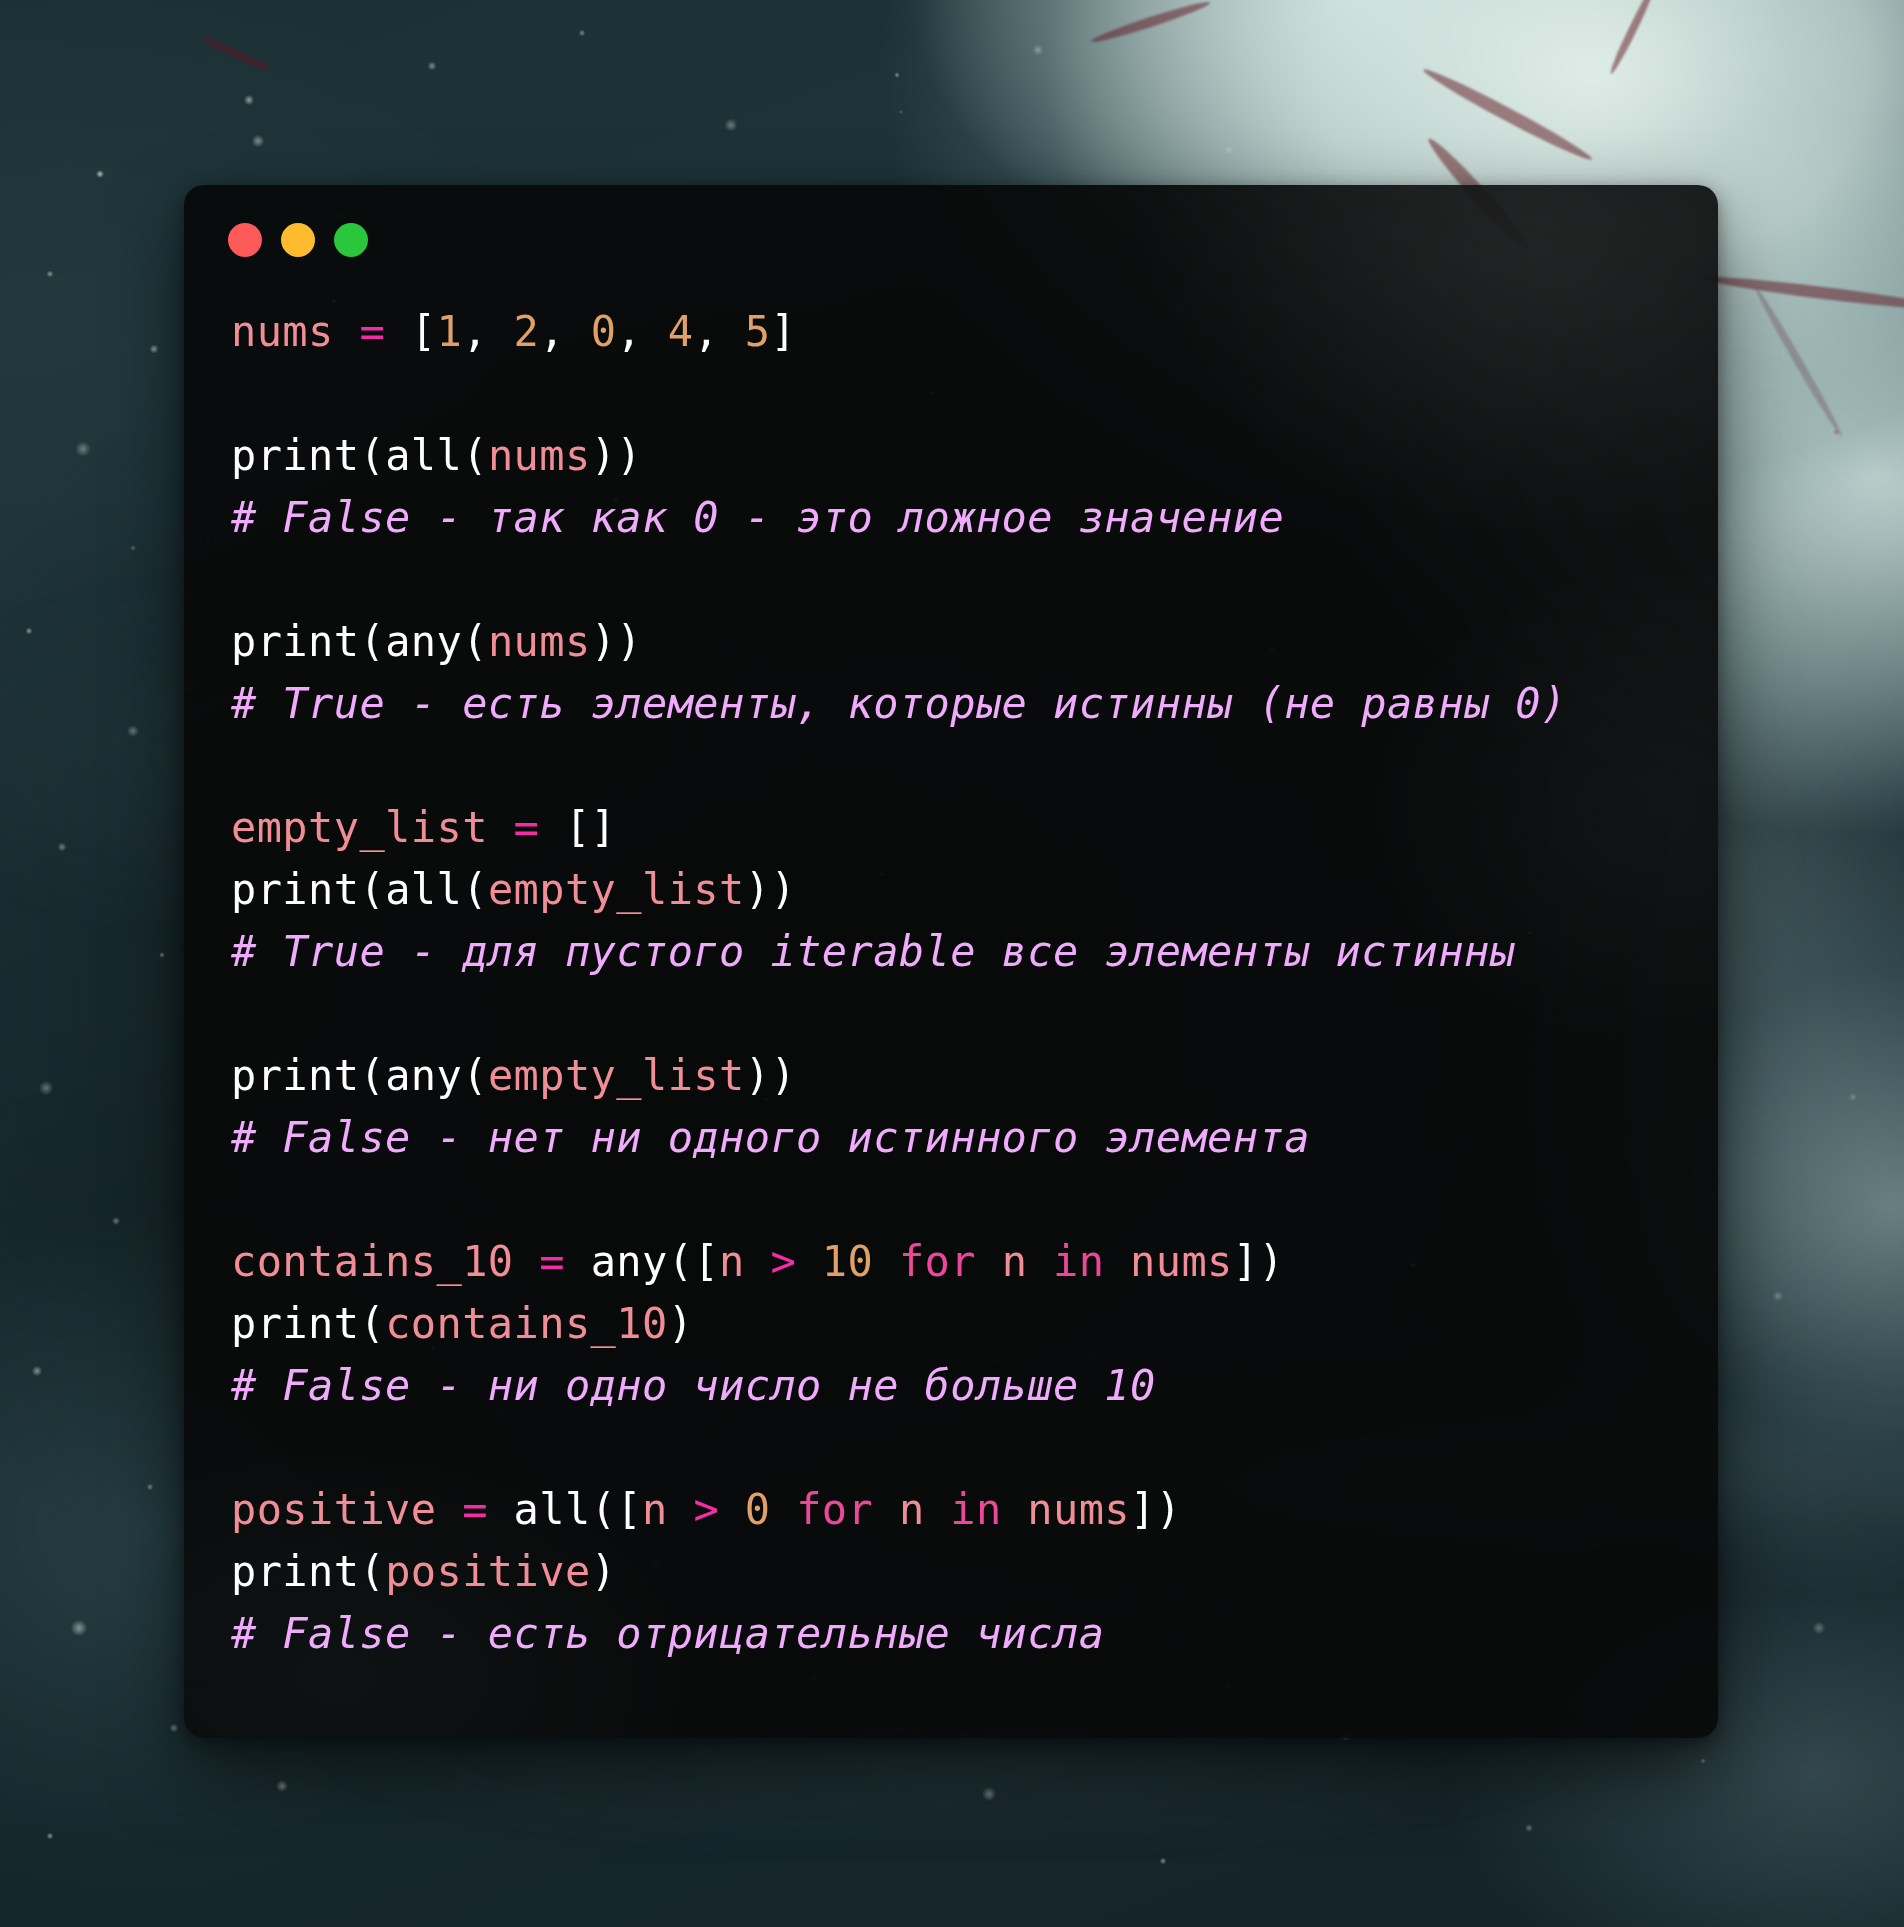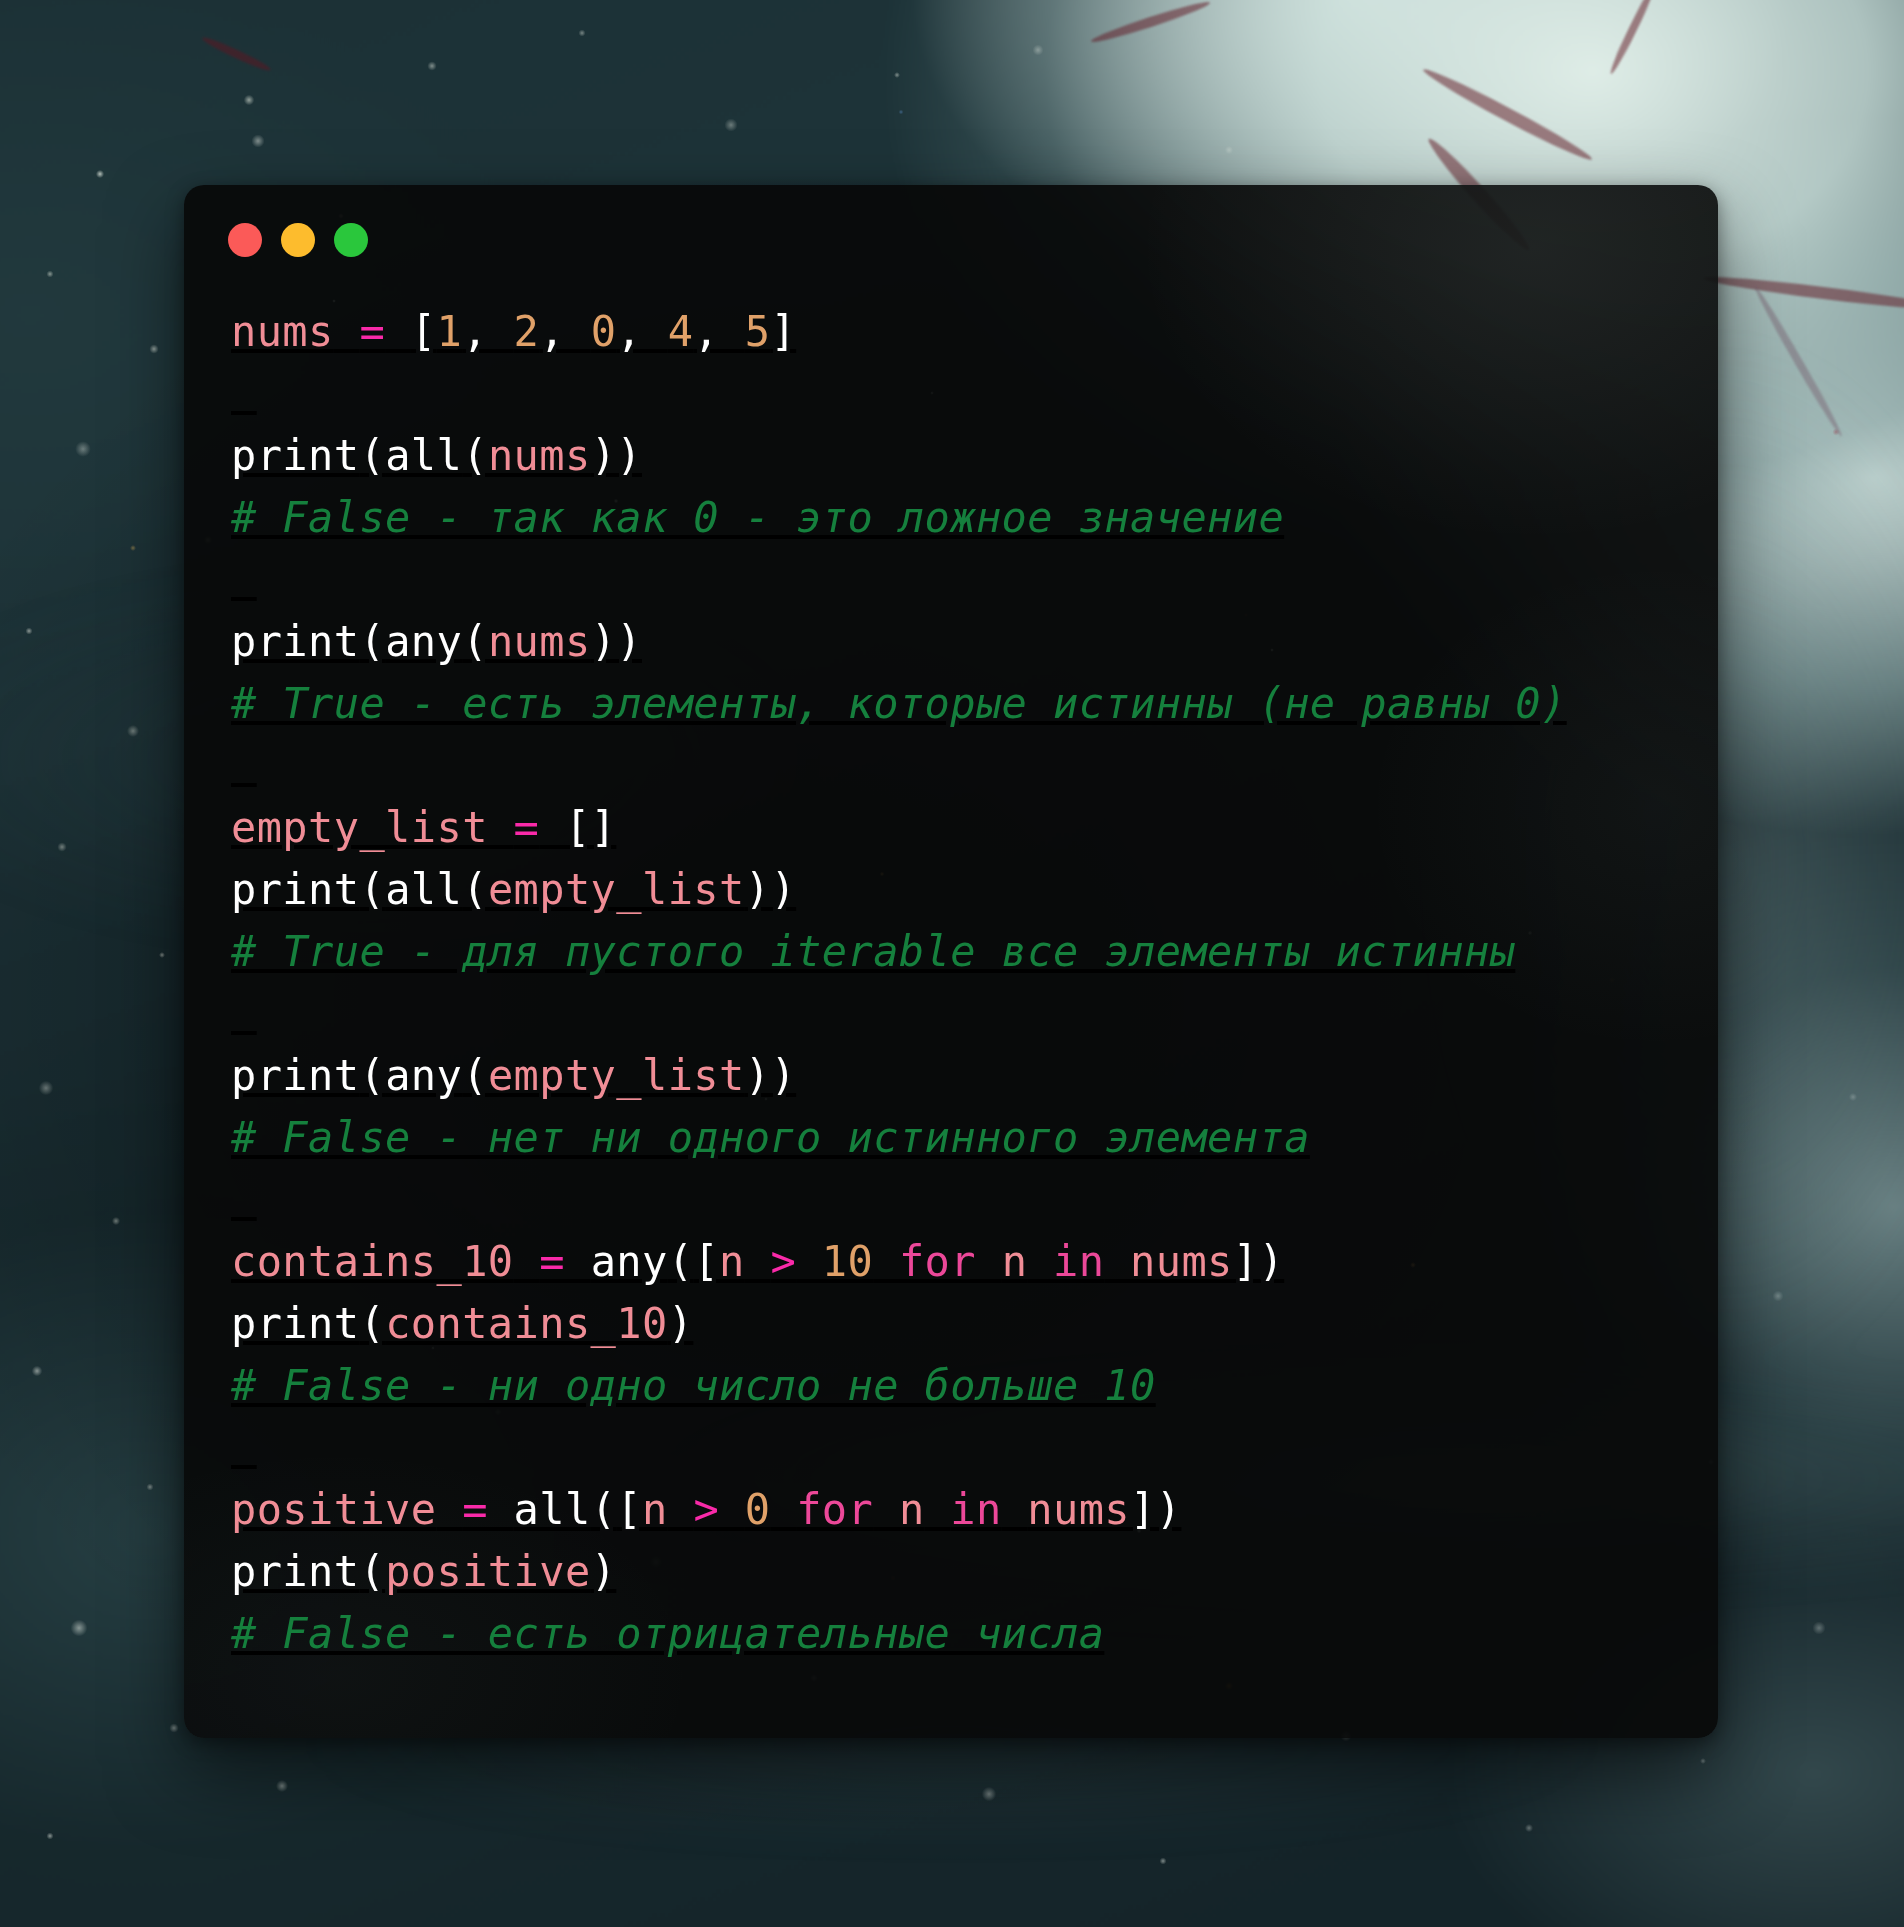--- a/index.html
+++ b/index.html
@@ -195,31 +195,31 @@
     left: 47px;
     top: 116px;
     right: 16.6px;
     z-index: 3;
     font-family: "DejaVu Sans Mono", monospace;
     font-size: 42px;
     line-height: 62px;
     white-space: pre;
     letter-spacing: 0.4px;
   }
-  .line { min-height: 62px; text-decoration: underline; }
+  .line { min-height: 62px; }
   .line.blank { height: 62px; }
 
   
   .t-var   { color: #f08d96; }
   .t-fn    { color: #ffffff; }
   .t-punct { color: #ffffff; }
   .t-op    { color: #f92aa9; }
   .t-num   { color: #e0a169; }
   .t-kw    { color: #ec4899; }
-  .t-cmt   { color: #15803d; font-style: italic; }
+  .t-cmt   { color: #f0abfc; font-style: italic; }
 </style>
 </head>
 <body>
 
 <div id="backdrop">
   <div class="bg-base"></div>
   <div class="bg-haze"></div>
   <div class="bokeh bokeh-a"></div>
   <div class="bokeh bokeh-b"></div>
   <div class="bokeh bokeh-c"></div>

